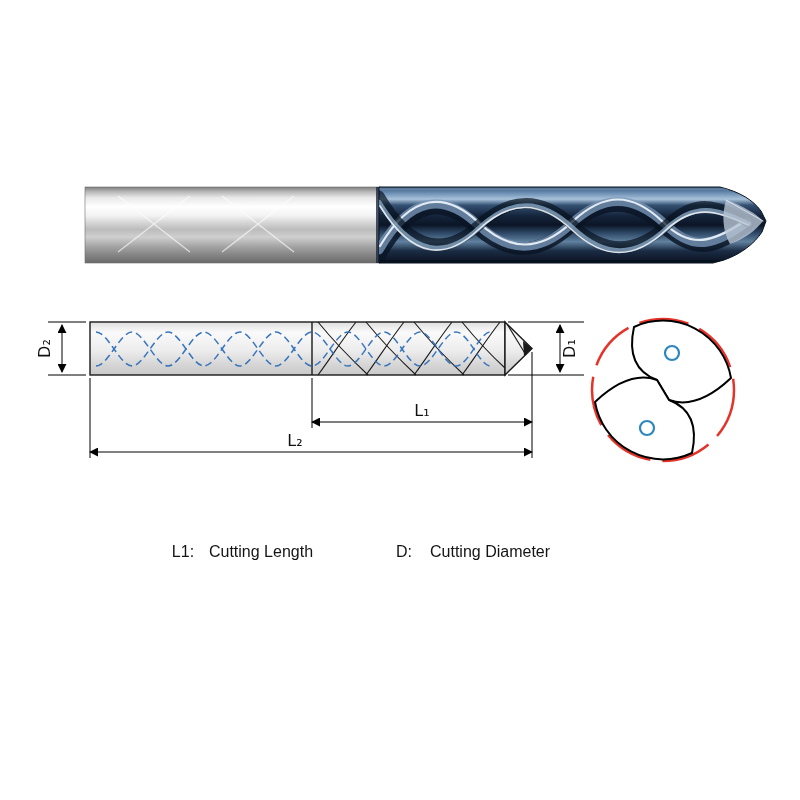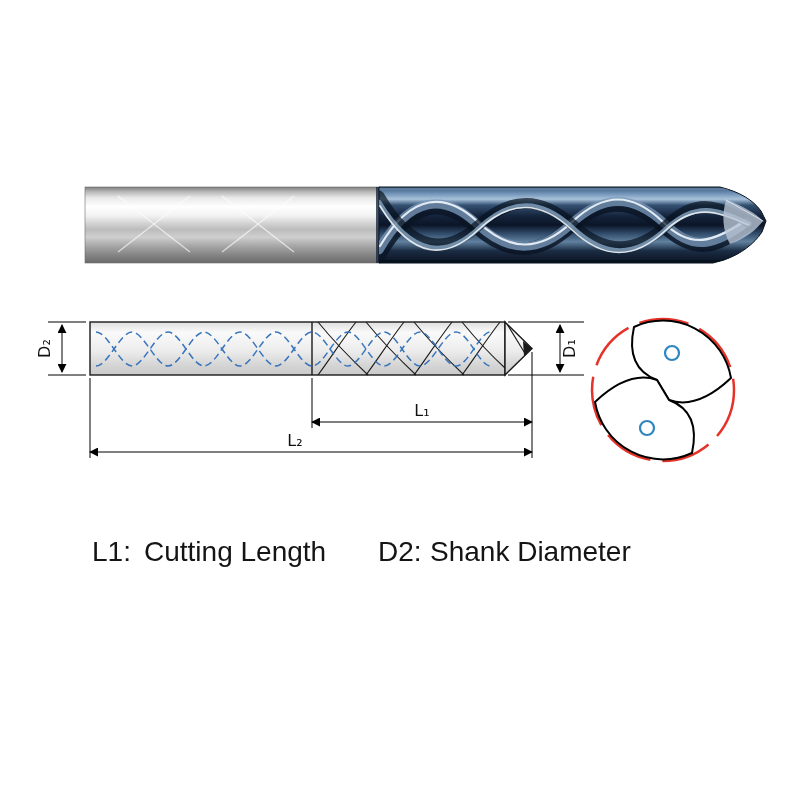--- a/index.html
+++ b/index.html
@@ -3,21 +3,21 @@
 <meta charset="utf-8">
 <style>
   html,body{margin:0;padding:0;background:#ffffff;}
   #page{position:relative;width:800px;height:800px;background:#ffffff;overflow:hidden;
         font-family:"Liberation Sans",sans-serif;}
   .abs{position:absolute;}
   svg text{font-family:"DejaVu Sans","Liberation Sans",sans-serif;fill:#111;}
   .dim-label{font-size:16px;}
   .legend{position:absolute;left:92px;top:538px;display:grid;
           grid-template-columns:286px auto;row-gap:6px;color:#141414;}
-  .legend-item{font-size:28px;line-height:28px;white-space:nowrap;}
+  .legend-item{font-size:16px;line-height:28px;white-space:nowrap;text-align:center;}
   .legend-label{display:inline-block;width:52px;}
   .legend-text{display:inline;}
 </style>
 </head>
 <body>
 
 <div id="page">
 
   <svg class="abs" style="left:0;top:180px" width="800" height="110" viewBox="0 0 800 110">
     <defs>
@@ -155,17 +155,17 @@
         <circle cx="-16" cy="38" r="7"></circle>
       </g>
     </g>
   </svg>
 
   <div class="legend">
     <div class="legend-item">
       <span class="legend-label">L1:</span><span class="legend-text">Cutting Length</span>
     </div>
     <div class="legend-item">
-      <span class="legend-label">D2:</span><span class="legend-text">Shank Diameter</span>
+      <span class="legend-label">D:</span><span class="legend-text">Cutting Diameter</span>
     </div>
   </div>
 
 </div>
 
 </body></html>

